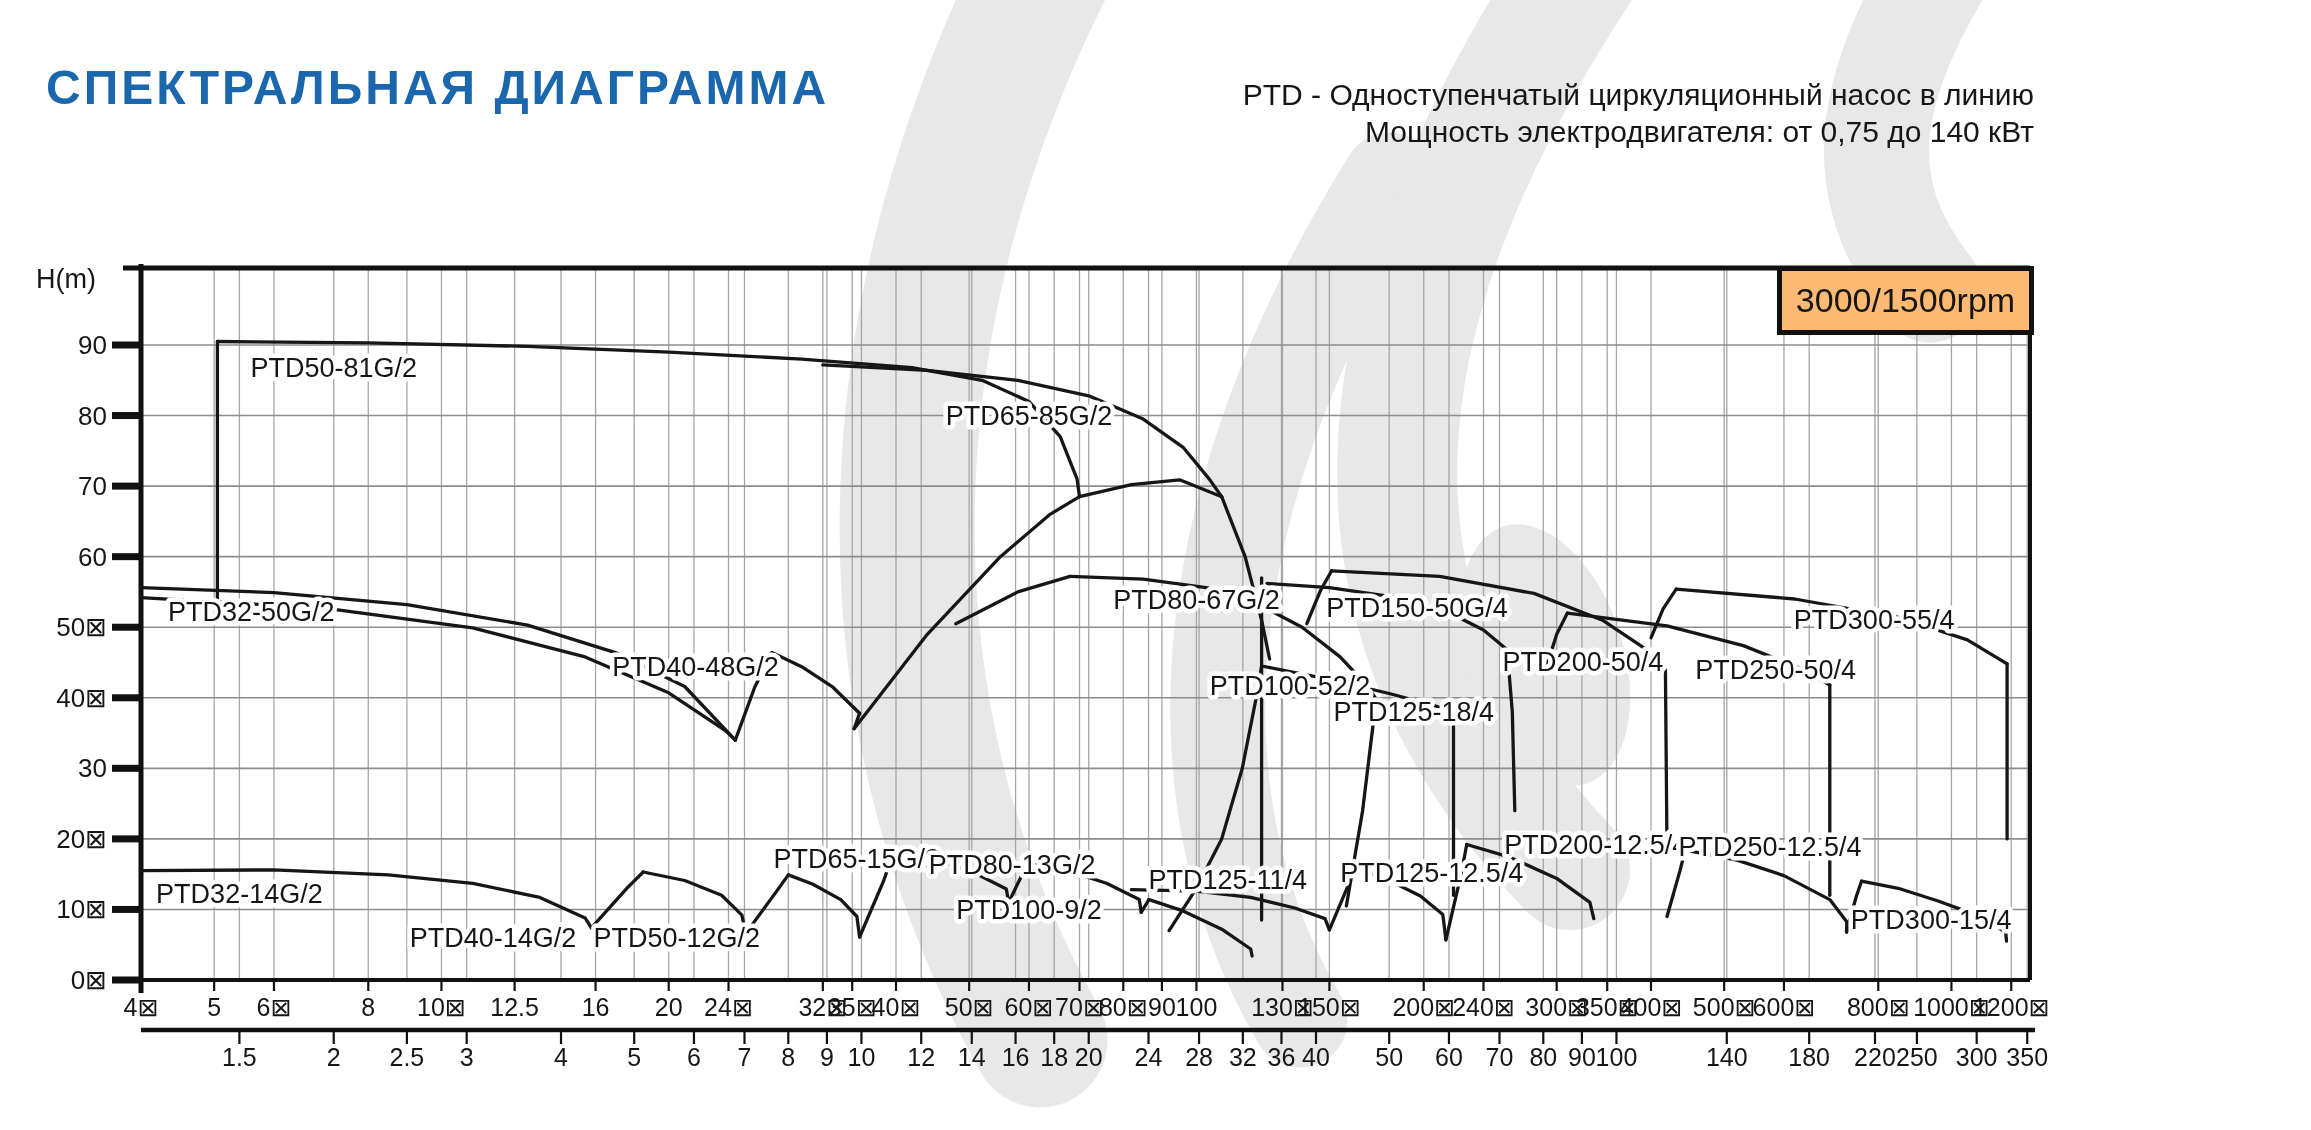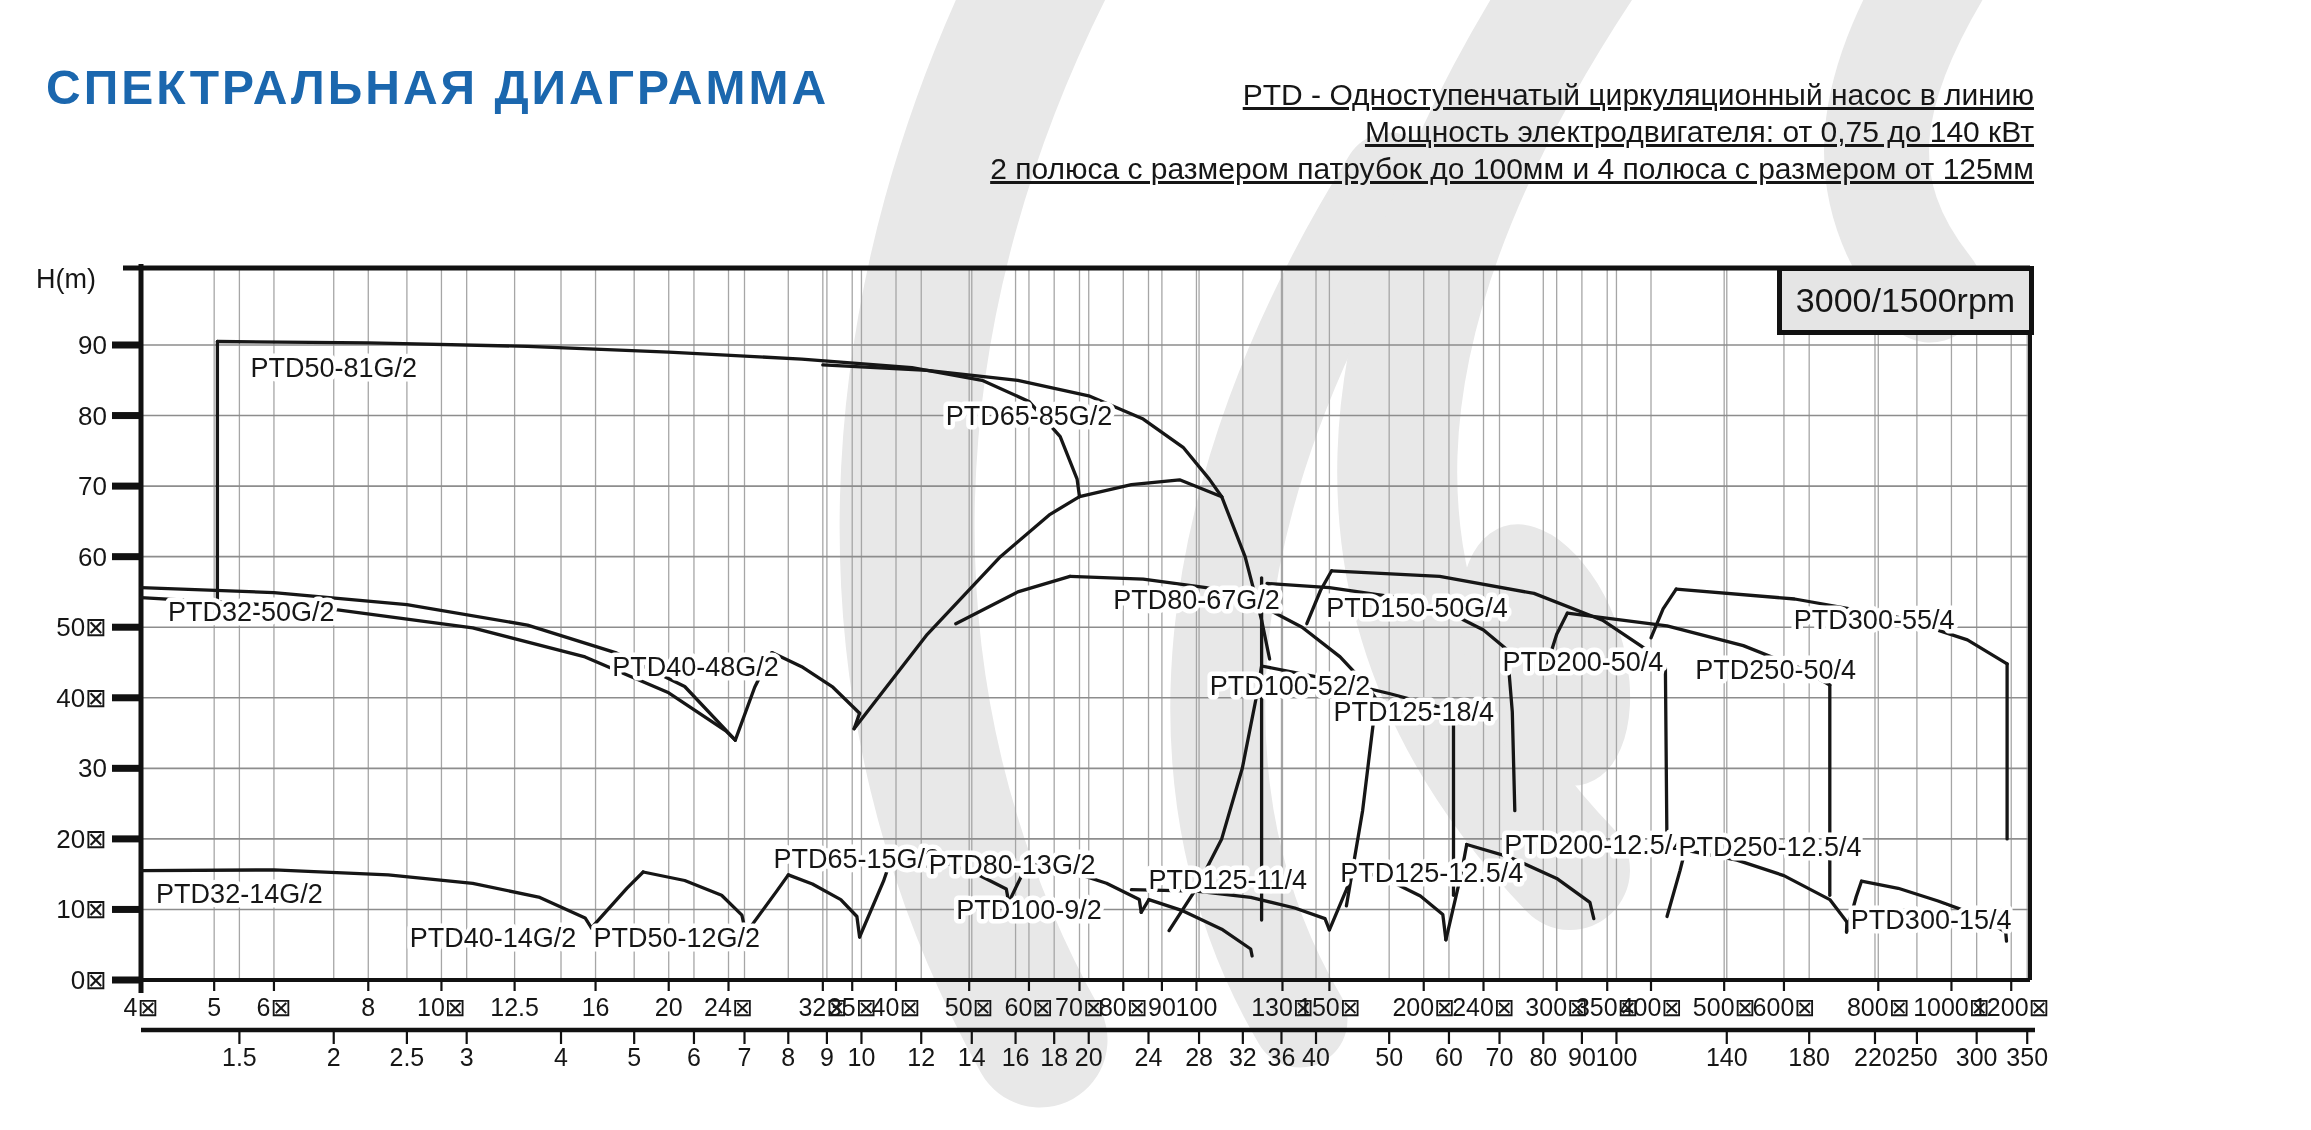--- a/index.html
+++ b/index.html
@@ -2,26 +2,26 @@
 <html><head>
 <meta charset="utf-8">
 <style>
   html,body{margin:0;padding:0;background:#fff;}
   #page{position:relative;width:2048px;height:1130px;background:#ffffff;overflow:hidden;
         font-family:"Liberation Sans","DejaVu Sans",sans-serif;color:#161616;}
   #watermark{position:absolute;left:0;top:0;z-index:0;}
   #page-title{position:absolute;left:46px;top:60px;z-index:3;margin:0;
         font-size:48px;font-weight:bold;letter-spacing:3px;}
   #header-info{position:absolute;right:14px;top:76px;z-index:3;text-align:right;
-        font-size:30px;line-height:37px;text-decoration:underline;}
+        font-size:30px;line-height:37px;}
   #header-info div{white-space:nowrap;}
   #chart-svg{position:absolute;left:0;top:0;z-index:2;}
   #chart-svg text{font-family:"Liberation Sans","DejaVu Sans",sans-serif;fill:#161616;}
   #rpm-box{position:absolute;left:1777px;top:266px;width:247px;height:59px;z-index:4;
-        border:5px solid #111;background:#e5e5e5;display:flex;align-items:center;justify-content:center;
+        border:5px solid #111;background:#fdba74;display:flex;align-items:center;justify-content:center;
         font-size:34px;text-align:right;}
   .tick-label{font-size:25px;}
   .y-label{font-size:26px;}
   .unit-label{font-size:27px;}
   .pump-label{font-size:27px;paint-order:stroke;stroke:#ffffff;stroke-width:9px;stroke-linejoin:round;}
 </style>
 </head>
 <body>
 
 <div id="page">
@@ -34,21 +34,20 @@
       <path d="M 1958 -60 C 1860 90, 1850 190, 1930 290" stroke-width="105"></path>
     </g>
     <ellipse cx="1545" cy="655" rx="78" ry="135" fill="#e8e8e8" transform="rotate(-18 1545 655)"></ellipse>
   </svg>
 
   <h1 id="page-title" style="color: rgb(27, 103, 174);">СПЕКТРАЛЬНАЯ ДИАГРАММА</h1>
 
   <div id="header-info">
     <div>PTD - Одноступенчатый циркуляционный насос в линию</div>
     <div>Мощность электродвигателя: от 0,75 до 140 кВт</div>
-    <div>2 полюса с размером патрубок до 100мм и 4 полюса с размером от 125мм</div>
   </div>
 
   <svg id="chart-svg" width="2311" height="1130" viewBox="0 0 2311 1130">
       <line x1="214.1670598210826" y1="268" x2="214.1670598210826" y2="980" stroke="#a6a6a6" stroke-width="1.3"></line>
       <line x1="239.40199521372963" y1="268" x2="239.40199521372963" y2="980" stroke="#a6a6a6" stroke-width="1.3"></line>
       <line x1="273.94890058703936" y1="268" x2="273.94890058703936" y2="980" stroke="#a6a6a6" stroke-width="1.3"></line>
       <line x1="333.7307413529961" y1="268" x2="333.7307413529961" y2="980" stroke="#a6a6a6" stroke-width="1.3"></line>
       <line x1="368.2776467263058" y1="268" x2="368.2776467263058" y2="980" stroke="#a6a6a6" stroke-width="1.3"></line>
       <line x1="406.89780117407867" y1="268" x2="406.89780117407867" y2="980" stroke="#a6a6a6" stroke-width="1.3"></line>
       <line x1="441.44470654738836" y1="268" x2="441.44470654738836" y2="980" stroke="#a6a6a6" stroke-width="1.3"></line>

